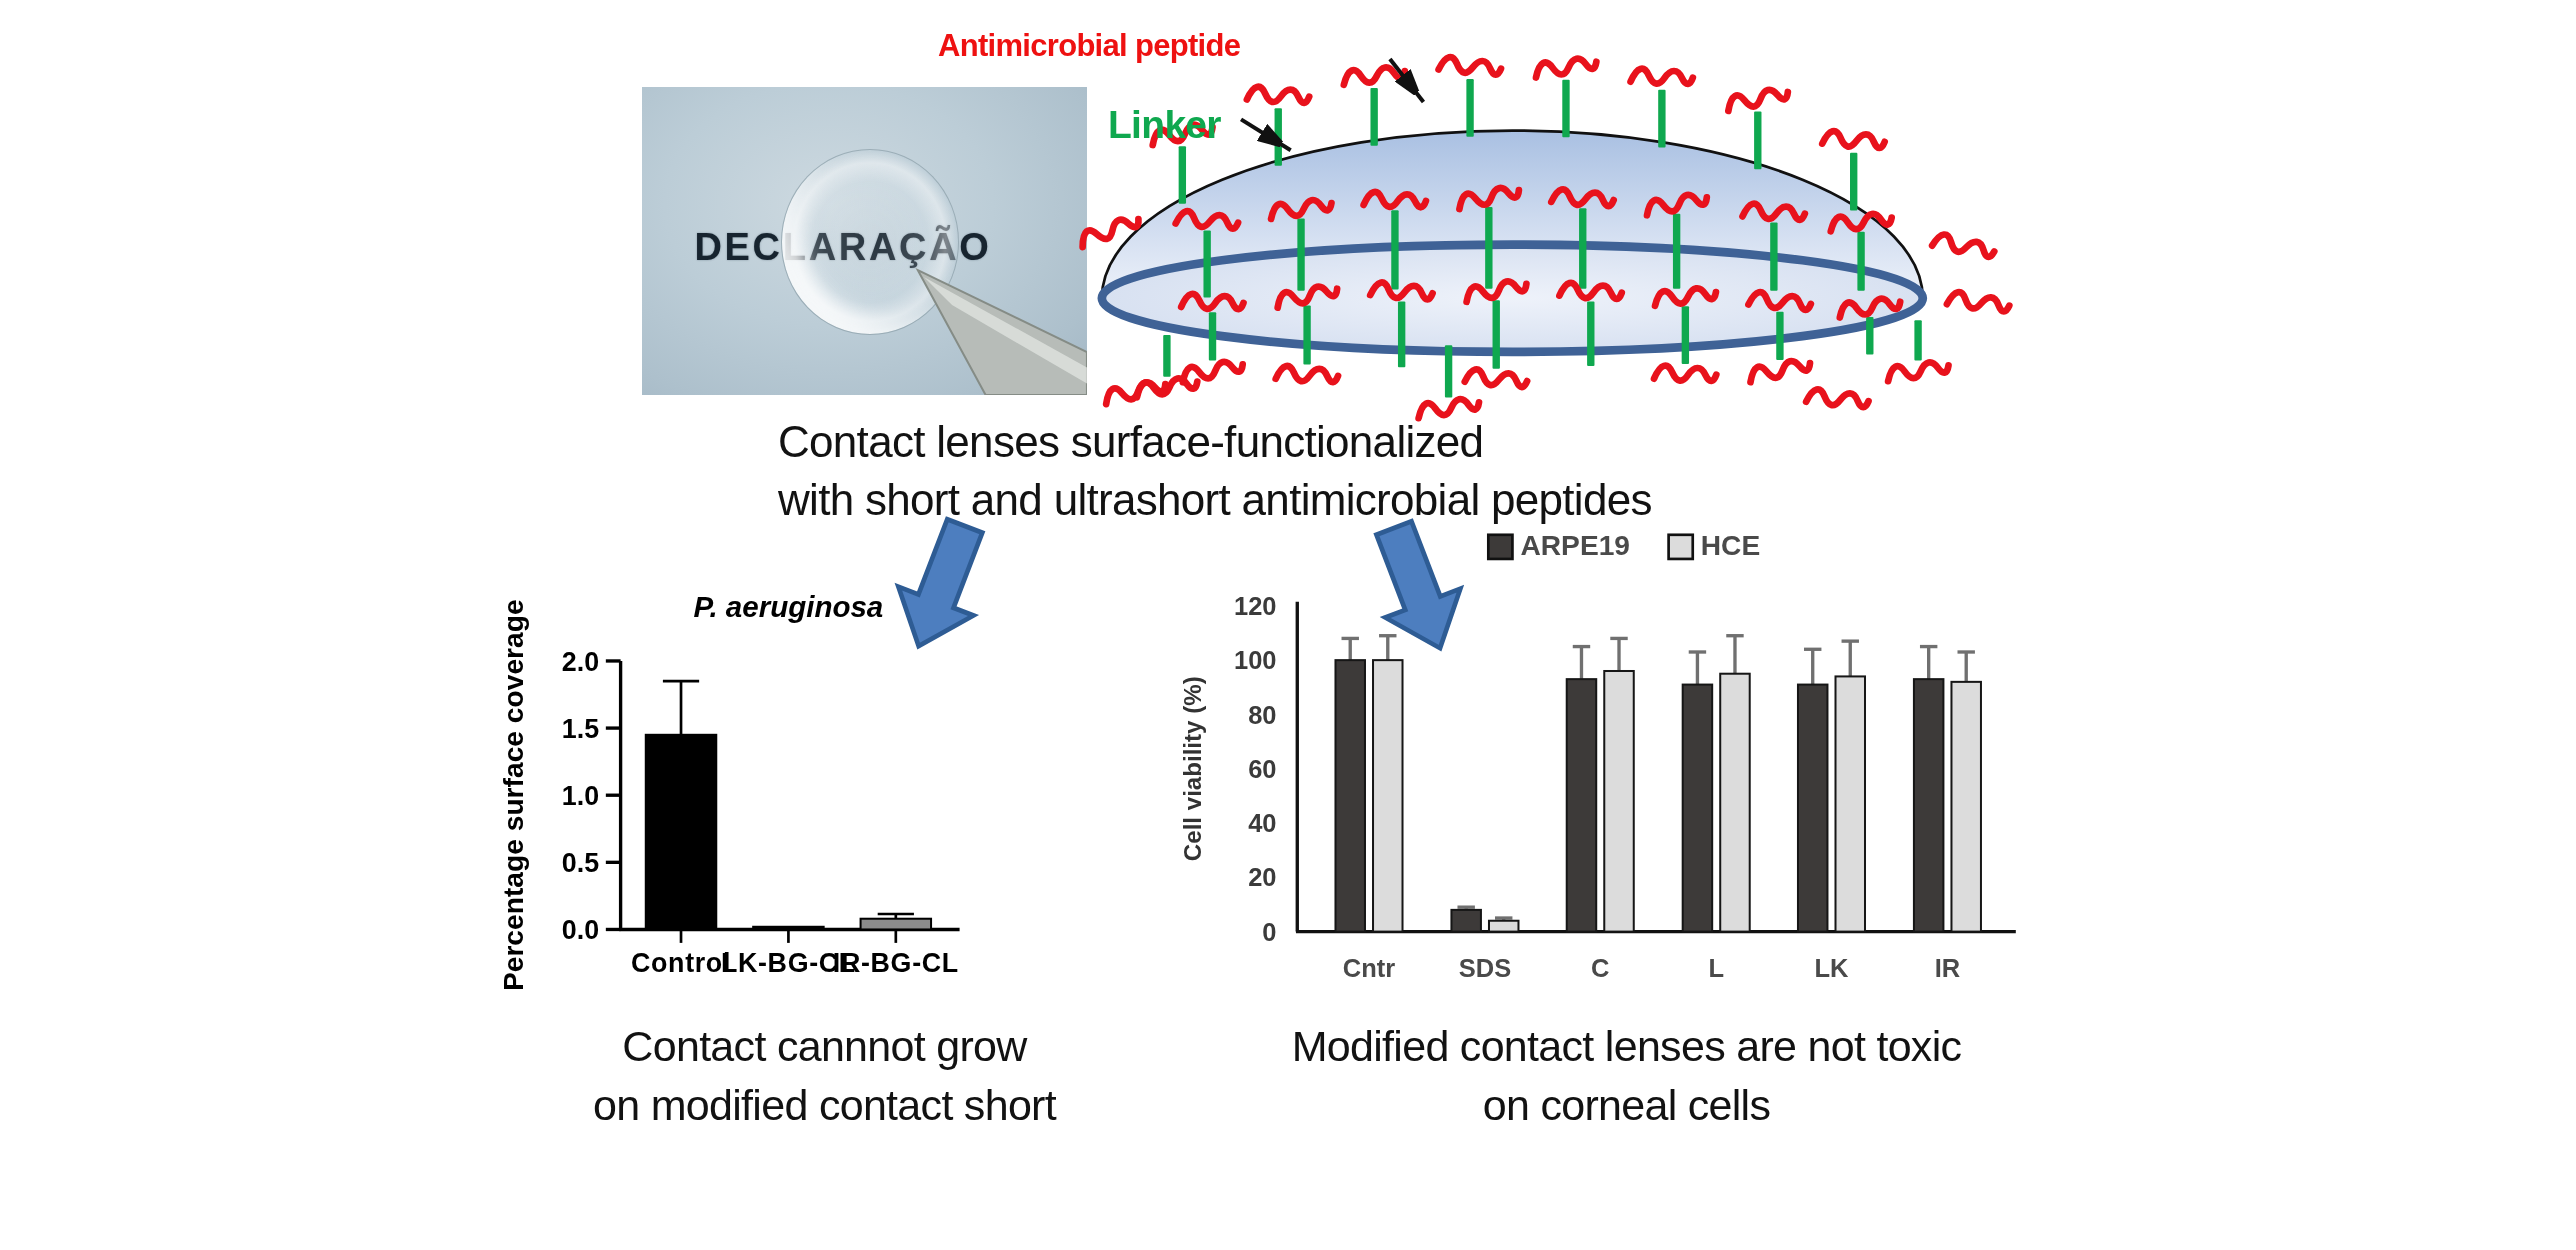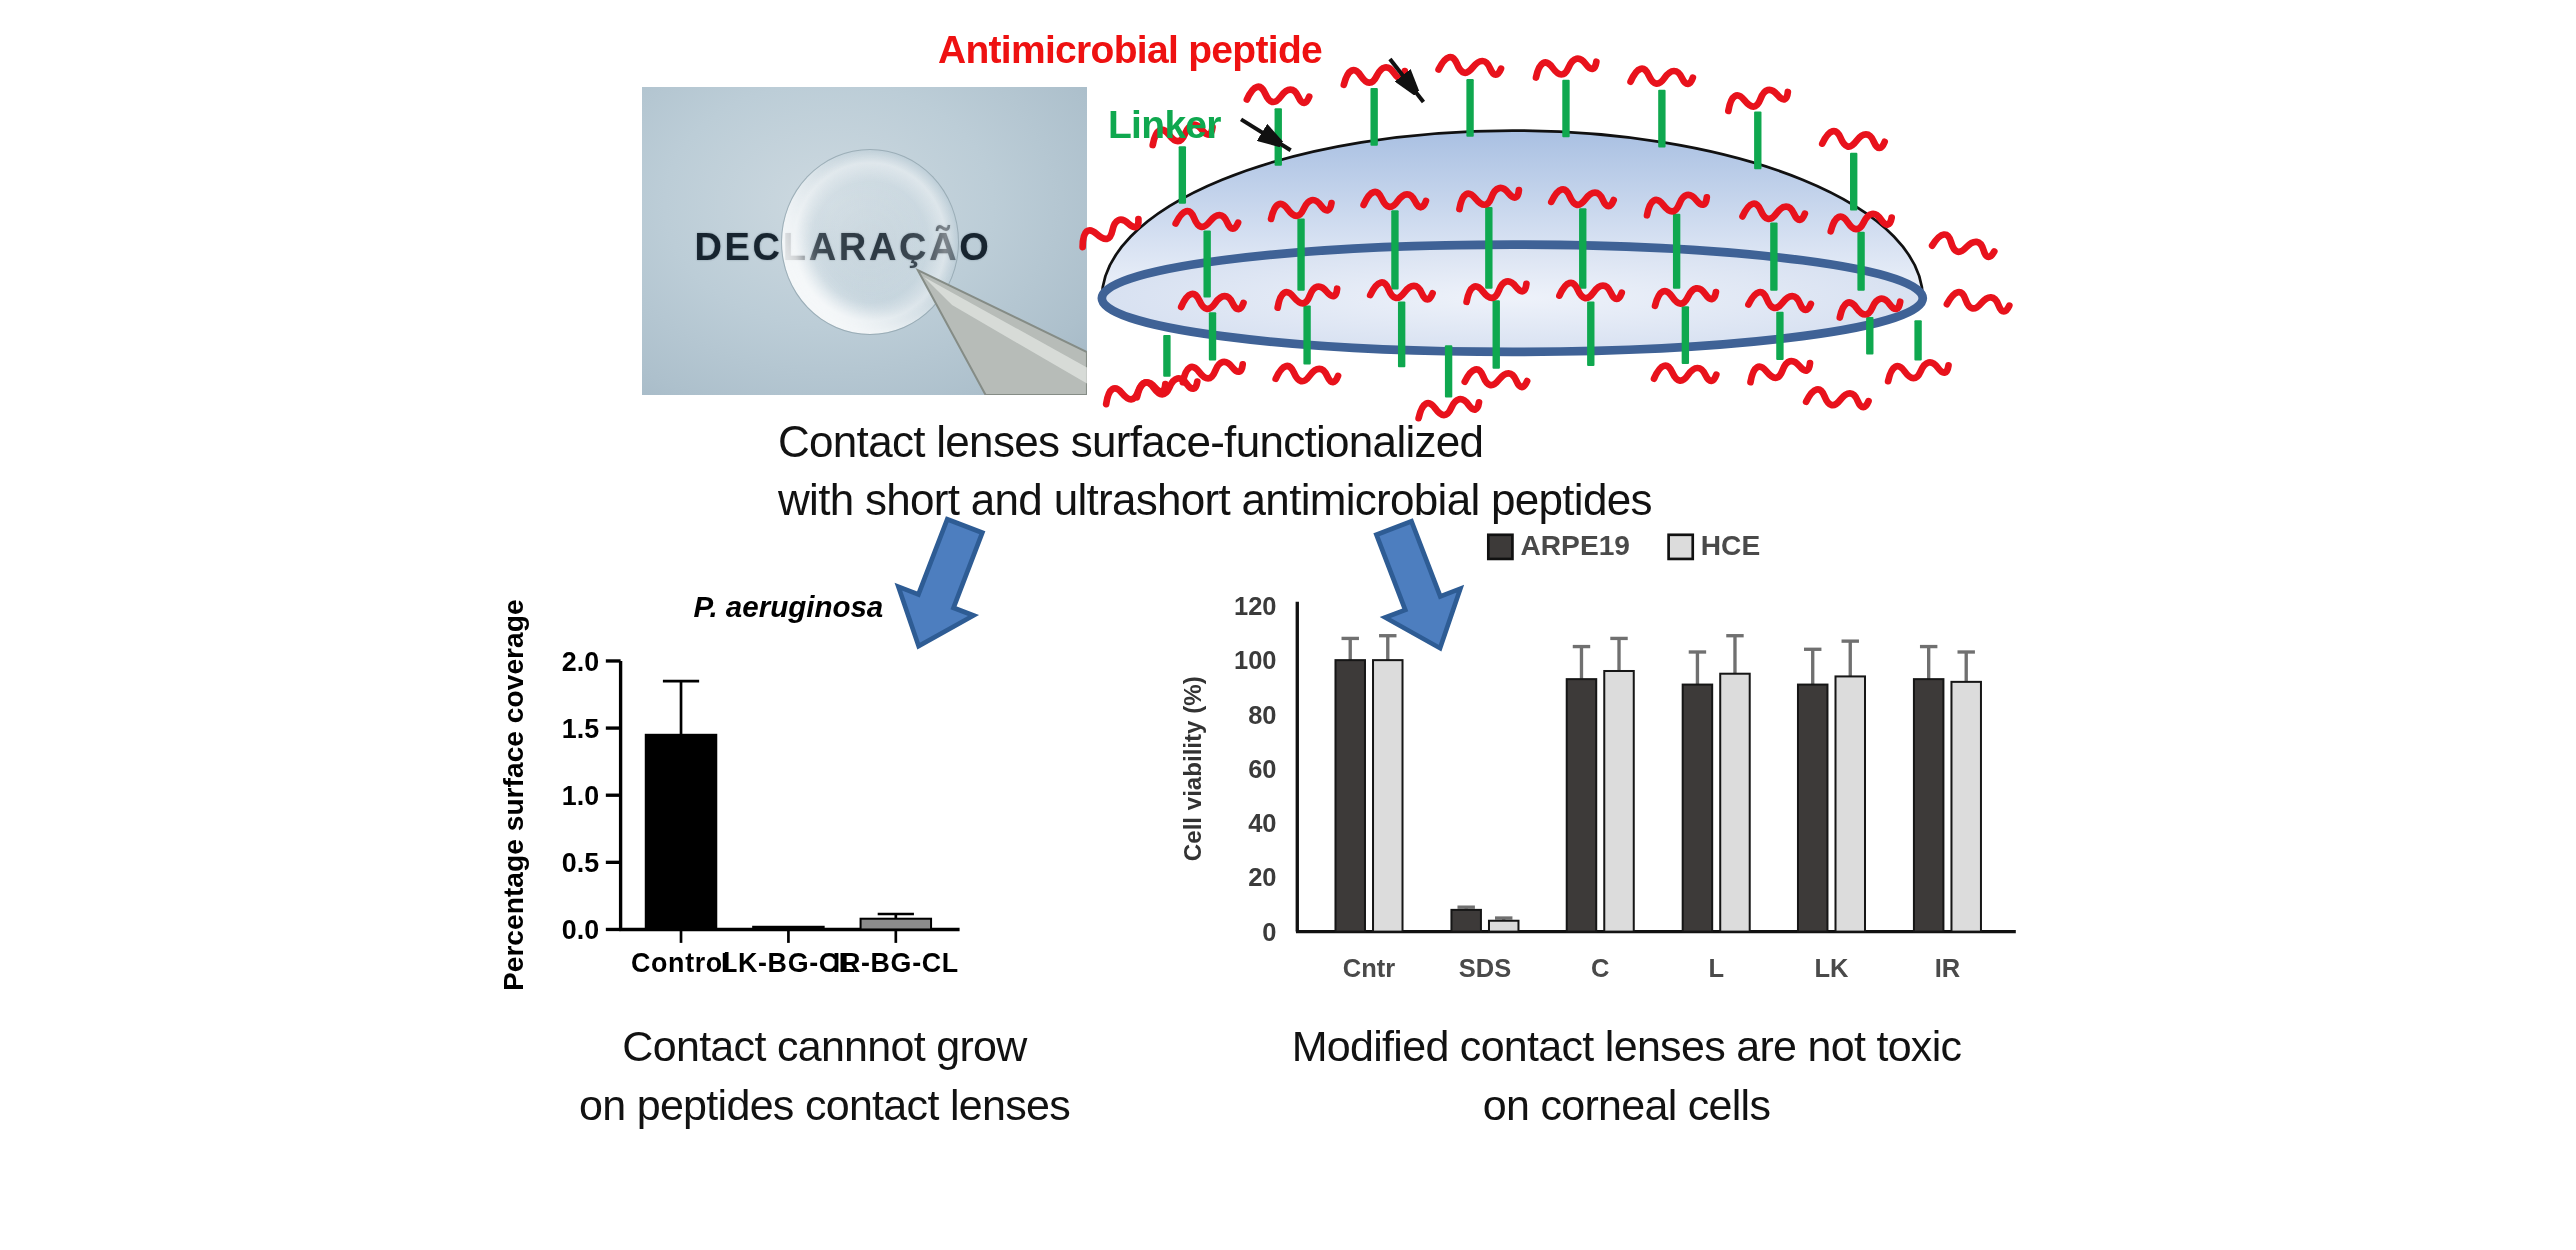--- a/index.html
+++ b/index.html
@@ -18,21 +18,21 @@
     text-shadow:0 0 2px rgba(40,60,75,.45);
   }
   .lens{
     position:absolute;left:139px;top:62px;width:176px;height:184px;border-radius:50%;
     border:1.3px solid rgba(125,145,155,.55);
     background:radial-gradient(closest-side, rgba(255,255,255,.08) 0%, rgba(235,243,247,.20) 66%, rgba(255,255,255,.45) 86%, rgba(185,203,213,.42) 100%);
     box-shadow:inset 20px -17.4px 20px -5.4px rgba(255,255,255,.85);
   }
   .tweezers-svg{position:absolute;left:0;top:0;}
   
-  .amp-label{position:absolute;left:938px;top:28px;font-size:39px;font-weight:bold;letter-spacing:-0.7px;}
+  .amp-label{position:absolute;left:938px;top:28px;font-size:31px;font-weight:bold;letter-spacing:-0.7px;}
   .linker-label{position:absolute;left:1108px;top:86px;font-size:39px;font-weight:bold;letter-spacing:-0.7px;margin-top:17px;}
   
   .headline{
     position:absolute;left:778px;top:413px;width:1073px;
     font-size:44px;line-height:58px;color:#121212;letter-spacing:-0.7px;
   }
   .caption{position:absolute;top:1017px;text-align:center;font-size:43px;line-height:59px;color:#121212;letter-spacing:-0.7px;}
   .caption.left{left:555px;width:539px;}
   .caption.right{left:1226px;width:801px;}
   
@@ -232,21 +232,21 @@
       <rect x="2909" y="1016.4000000000001" width="44" height="372.59999999999997" fill="#dcdcdc" stroke="#161616" stroke-width="3"></rect>
       <text x="2903" y="1456" text-anchor="middle" font-size="38" font-weight="bold" fill="#4a4a4a">IR</text>
       <rect x="2218" y="797" width="36" height="36" fill="#3d3a39" stroke="#111" stroke-width="4"></rect>
       <text x="2266" y="827" font-size="42" font-weight="bold" fill="#4a4a4a">ARPE19</text>
       <rect x="2487" y="797" width="36" height="36" fill="#dcdcdc" stroke="#111" stroke-width="4"></rect>
       <text x="2535" y="827" font-size="42" font-weight="bold" fill="#4a4a4a">HCE</text>
     </svg>
 
   <div class="caption left">
     <div>Contact cannnot grow</div>
-    <div>on peptides contact lenses</div>
+    <div>on modified contact short</div>
   </div>
   <div class="caption right">
     <div>Modified contact lenses are not toxic</div>
     <div>on corneal cells</div>
   </div>
 
   <svg id="overlay" class="abs" style="left:0;top:0;pointer-events:none;" width="2576" height="1250" viewBox="0 0 3840 1864">
     <defs>
       <marker id="ah" markerWidth="5.6" markerHeight="5" refX="8.4" refY="2.5" orient="auto">
         <path d="M0,0 L8.4,2.5 L0,5 Z" fill="#111"></path>

